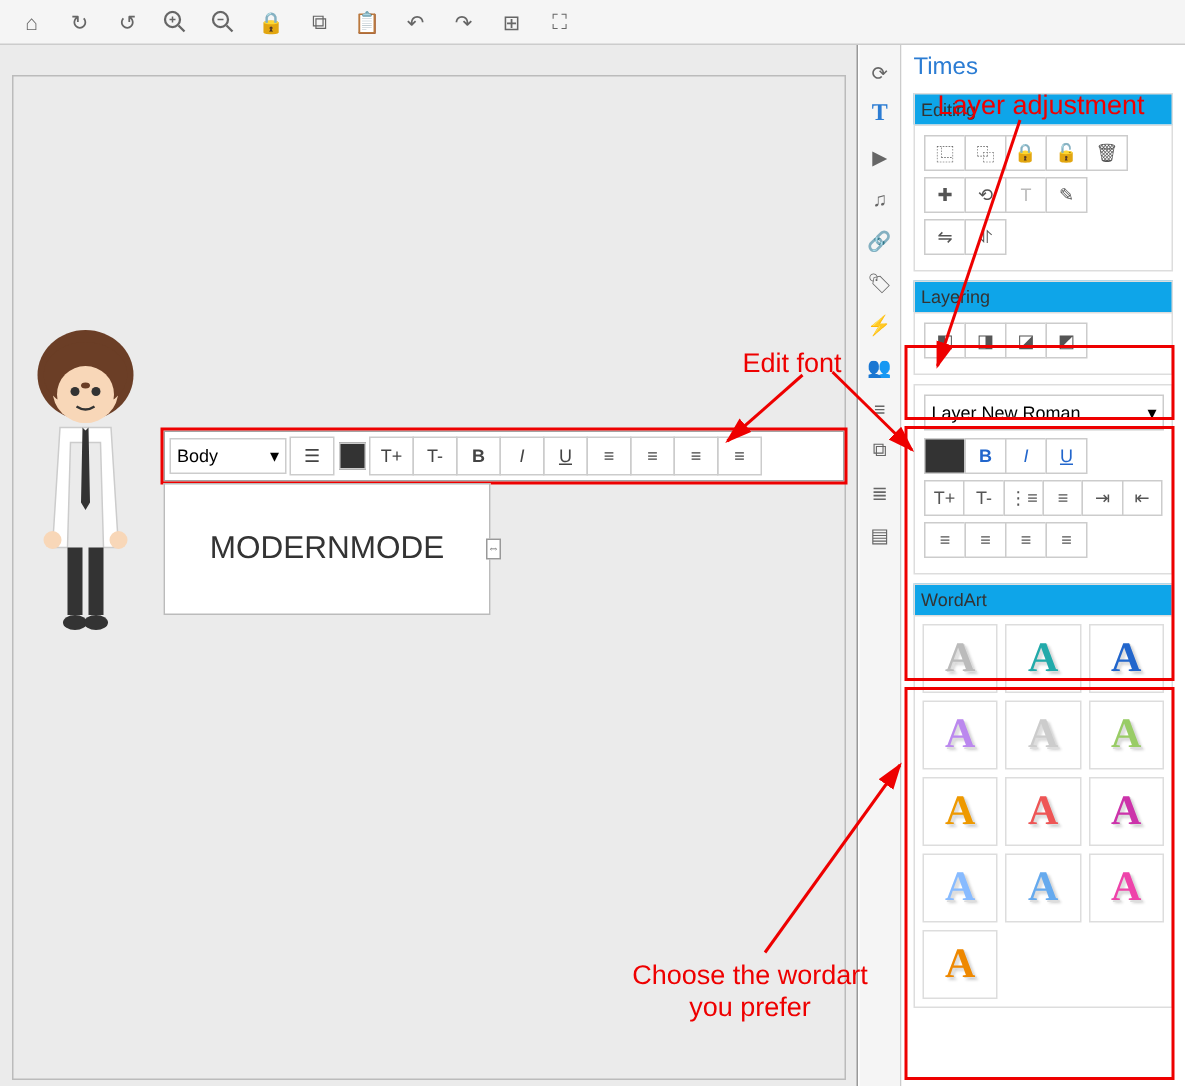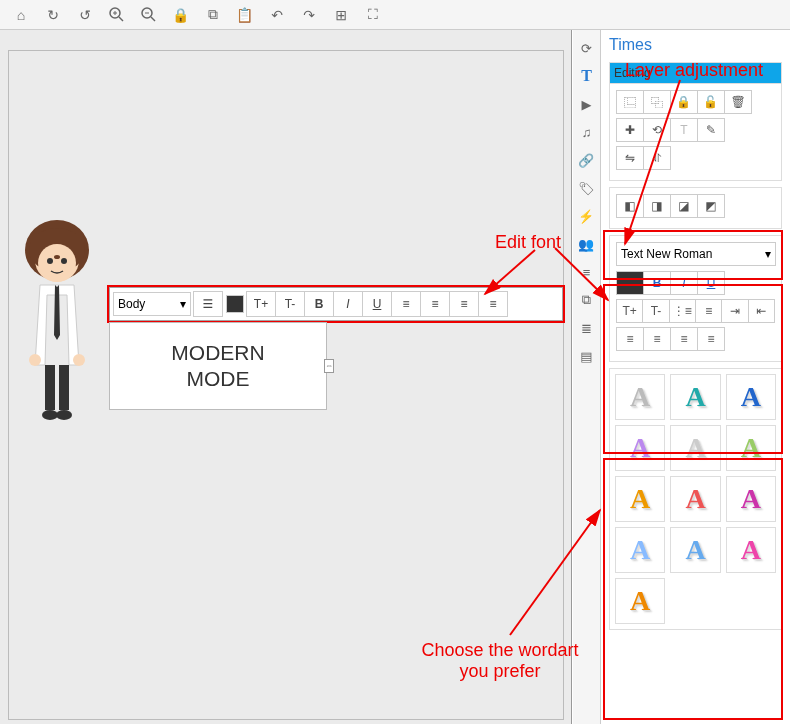--- a/index.html
+++ b/index.html
@@ -19,21 +19,21 @@
 .sbtn{width:28px;height:24px;border:1px solid #ccc;background:#fff;display:flex;align-items:center;justify-content:center;font-size:12px;color:#555;margin-left:-1px}
 .sbtn:first-child{margin-left:0}
 .red-box{border:2px solid #e00;position:absolute}
 .font-select{width:160px;height:24px;border:1px solid #ccc;font-size:12px;padding:2px 4px;display:flex;justify-content:space-between;align-items:center;background:#fff;margin-bottom:5px}
 .wordart-grid{display:grid;grid-template-columns:repeat(3,1fr);gap:5px}
 .wa-cell{border:1px solid #ddd;height:46px;display:flex;align-items:center;justify-content:center;font-size:28px;font-weight:bold;font-family:Georgia,serif}
 .character{position:absolute;left:15px;top:215px;width:85px;height:210px}
 .text-toolbar{position:absolute;left:109px;top:287px;width:454px;height:34px;background:#fff;border:1px solid #a3a3a3;display:flex;align-items:center;padding:3px}
 .tt-select{width:78px;height:24px;border:1px solid #ccc;font-size:12px;display:flex;align-items:center;justify-content:space-between;padding:0 4px;margin-right:3px}
 .tt-btn{width:30px;height:26px;border:1px solid #ccc;display:flex;align-items:center;justify-content:center;font-size:12px;color:#444;margin-left:-1px}
-.text-box{position:absolute;left:109px;top:322px;width:218px;height:88px;background:#fff;border:1px solid #bbb;display:flex;flex-direction:column;align-items:center;justify-content:center;font-family:'Times New Roman',serif;font-size:21px;color:#333;line-height:1.25}
+.text-box{position:absolute;left:109px;top:322px;width:218px;height:88px;background:#fff;border:1px solid #bbb;display:flex;flex-direction:row;align-items:center;justify-content:center;font-family:'Times New Roman',serif;font-size:21px;color:#333;line-height:1.25}
 .resize-handle{position:absolute;right:-8px;top:50%;transform:translateY(-50%);width:10px;height:14px;border:1px solid #999;background:#fff;font-size:8px;display:flex;align-items:center;justify-content:center;color:#666}
 .annot{position:absolute;color:#e00;font-size:18px;font-family:Arial;text-align:center}
 .arrow{position:absolute;pointer-events:none}
 </style>
 </head>
 <body>
 
 <div class="top-toolbar">
   <div class="tbtn">⌂</div>
   <div class="tbtn">↻</div>
@@ -144,32 +144,33 @@
       <div class="sbtn">⟲</div>
       <div class="sbtn" style="color:#bbb">T</div>
       <div class="sbtn">✎</div>
     </div>
     <div class="btn-row">
       <div class="sbtn">⇋</div>
       <div class="sbtn">⥯</div>
     </div>
   </div>
 
+  <div class="section-head">Layering</div>
   <div class="section-body">
     <div class="btn-row">
       <div class="sbtn">◧</div>
       <div class="sbtn">◨</div>
       <div class="sbtn">◪</div>
       <div class="sbtn">◩</div>
     </div>
   </div>
 
   <div class="section-body">
     <div class="font-select">
-        <span>Text New Roman</span>
+        <span>Layer New Roman</span>
         <span>▾</span>
       </div>
     <div class="btn-row">
       <div class="sbtn" style="background:#333"></div>
       <div class="sbtn" style="font-weight:bold;color:#26c">B</div>
       <div class="sbtn" style="font-style:italic;color:#26c">I</div>
       <div class="sbtn" style="text-decoration:underline;color:#26c">U</div>
     </div>
     <div class="btn-row" style="margin-top:4px">
       <div class="sbtn">T+</div>
@@ -180,20 +181,21 @@
       <div class="sbtn">⇤</div>
     </div>
     <div class="btn-row" style="margin-top:4px">
       <div class="sbtn">≡</div>
       <div class="sbtn">≡</div>
       <div class="sbtn">≡</div>
       <div class="sbtn">≡</div>
     </div>
   </div>
 
+  <div class="section-head">WordArt</div>
   <div class="section-body" style="padding:5px">
     <div class="wordart-grid" id="wordart-grid">
         <div class="wa-cell" style="color: rgb(187, 187, 187); text-shadow: rgb(221, 221, 221) 1px 1px 0px, rgba(0, 0, 0, 0.2) 2px 2px 2px;">A</div>
         <div class="wa-cell" style="color: rgb(34, 170, 170); text-shadow: rgb(221, 221, 221) 1px 1px 0px, rgba(0, 0, 0, 0.2) 2px 2px 2px;">A</div>
         <div class="wa-cell" style="color: rgb(34, 102, 204); text-shadow: rgb(221, 221, 221) 1px 1px 0px, rgba(0, 0, 0, 0.2) 2px 2px 2px;">A</div>
         <div class="wa-cell" style="color: rgb(187, 136, 238); text-shadow: rgb(221, 221, 221) 1px 1px 0px, rgba(0, 0, 0, 0.2) 2px 2px 2px;">A</div>
         <div class="wa-cell" style="color: rgb(204, 204, 204); text-shadow: rgb(221, 221, 221) 1px 1px 0px, rgba(0, 0, 0, 0.2) 2px 2px 2px;">A</div>
         <div class="wa-cell" style="color: rgb(153, 204, 102); text-shadow: rgb(221, 221, 221) 1px 1px 0px, rgba(0, 0, 0, 0.2) 2px 2px 2px;">A</div>
         <div class="wa-cell" style="color: rgb(238, 153, 0); text-shadow: rgb(221, 221, 221) 1px 1px 0px, rgba(0, 0, 0, 0.2) 2px 2px 2px;">A</div>
         <div class="wa-cell" style="color: rgb(238, 85, 85); text-shadow: rgb(221, 221, 221) 1px 1px 0px, rgba(0, 0, 0, 0.2) 2px 2px 2px;">A</div>

